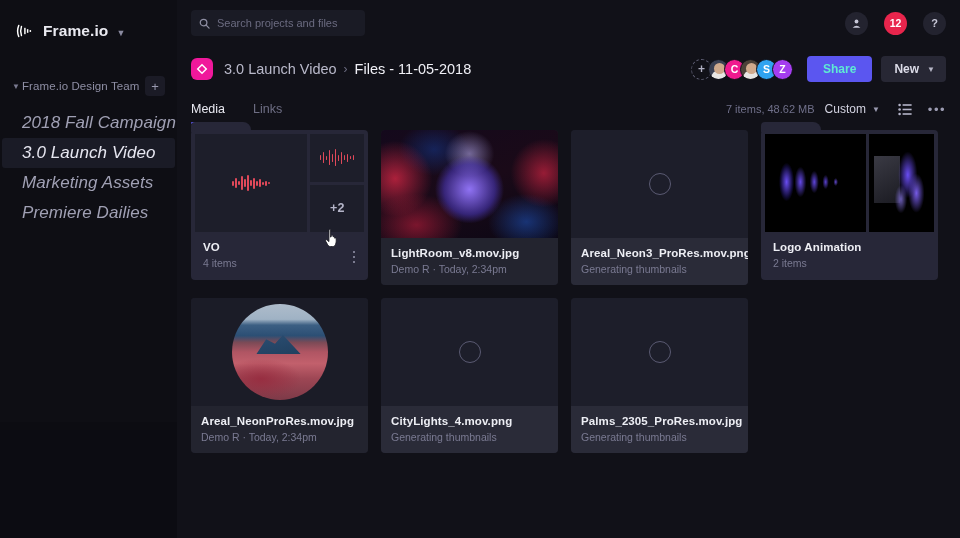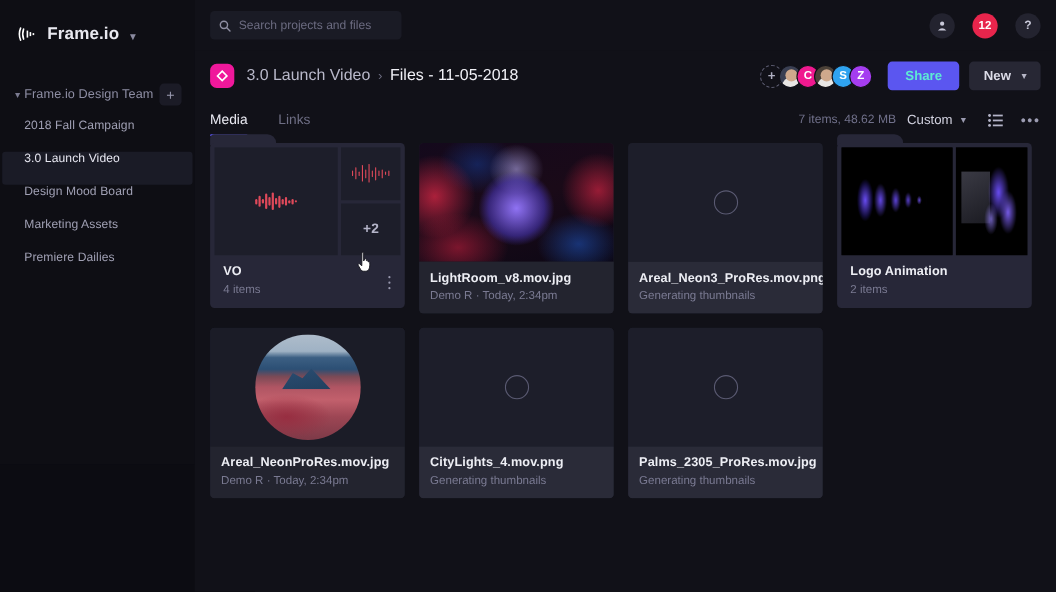--- a/index.html
+++ b/index.html
@@ -41,23 +41,24 @@
     color: #8e8ea4; font-size: 11.5px; flex: 1; letter-spacing: .1px;
   }
   .team-add {
     width: 20px; height: 20px; border-radius: 4px;
     background: #1b1b26; color: #9a9ab0;
     display: flex; align-items: center; justify-content: center;
     font-size: 13px; line-height: 1;
   }
   .proj-list { margin-top: 10px; }
   .proj {
-    height: 30px; display: flex; align-items: flex-start;
-    padding-left: 22px; color: #a0a0b4; font-size: 11px;
+    height: 30px; display: flex; align-items: center;
+    padding-left: 22px; color: #a0a0b4; font-size: 17px;
     letter-spacing: .1px;
+    font-style: italic;
   }
   .proj.active {
     background: #1a1b26; color: #e6e6f0;
     border-radius: 3px; margin: 0 2px; padding-left: 20px;
   }
 
   
   .main { flex: 1; height: 538px; background: #111118; position: relative; }
 
   .topbar {
@@ -288,23 +289,20 @@
       <span class="team-name">Frame.io Design Team</span>
       <span class="team-add">+</span>
     </div>
 
     <div class="proj-list">
       <div class="proj">
         <span>2018 Fall Campaign</span>
       </div>
       <div class="proj active">
         <span>3.0 Launch Video</span>
-      </div>
-      <div class="proj">
-        <span>Design Mood Board</span>
       </div>
       <div class="proj">
         <span>Marketing Assets</span>
       </div>
       <div class="proj">
         <span>Premiere Dailies</span>
       </div>
     </div>
   </aside>
 

